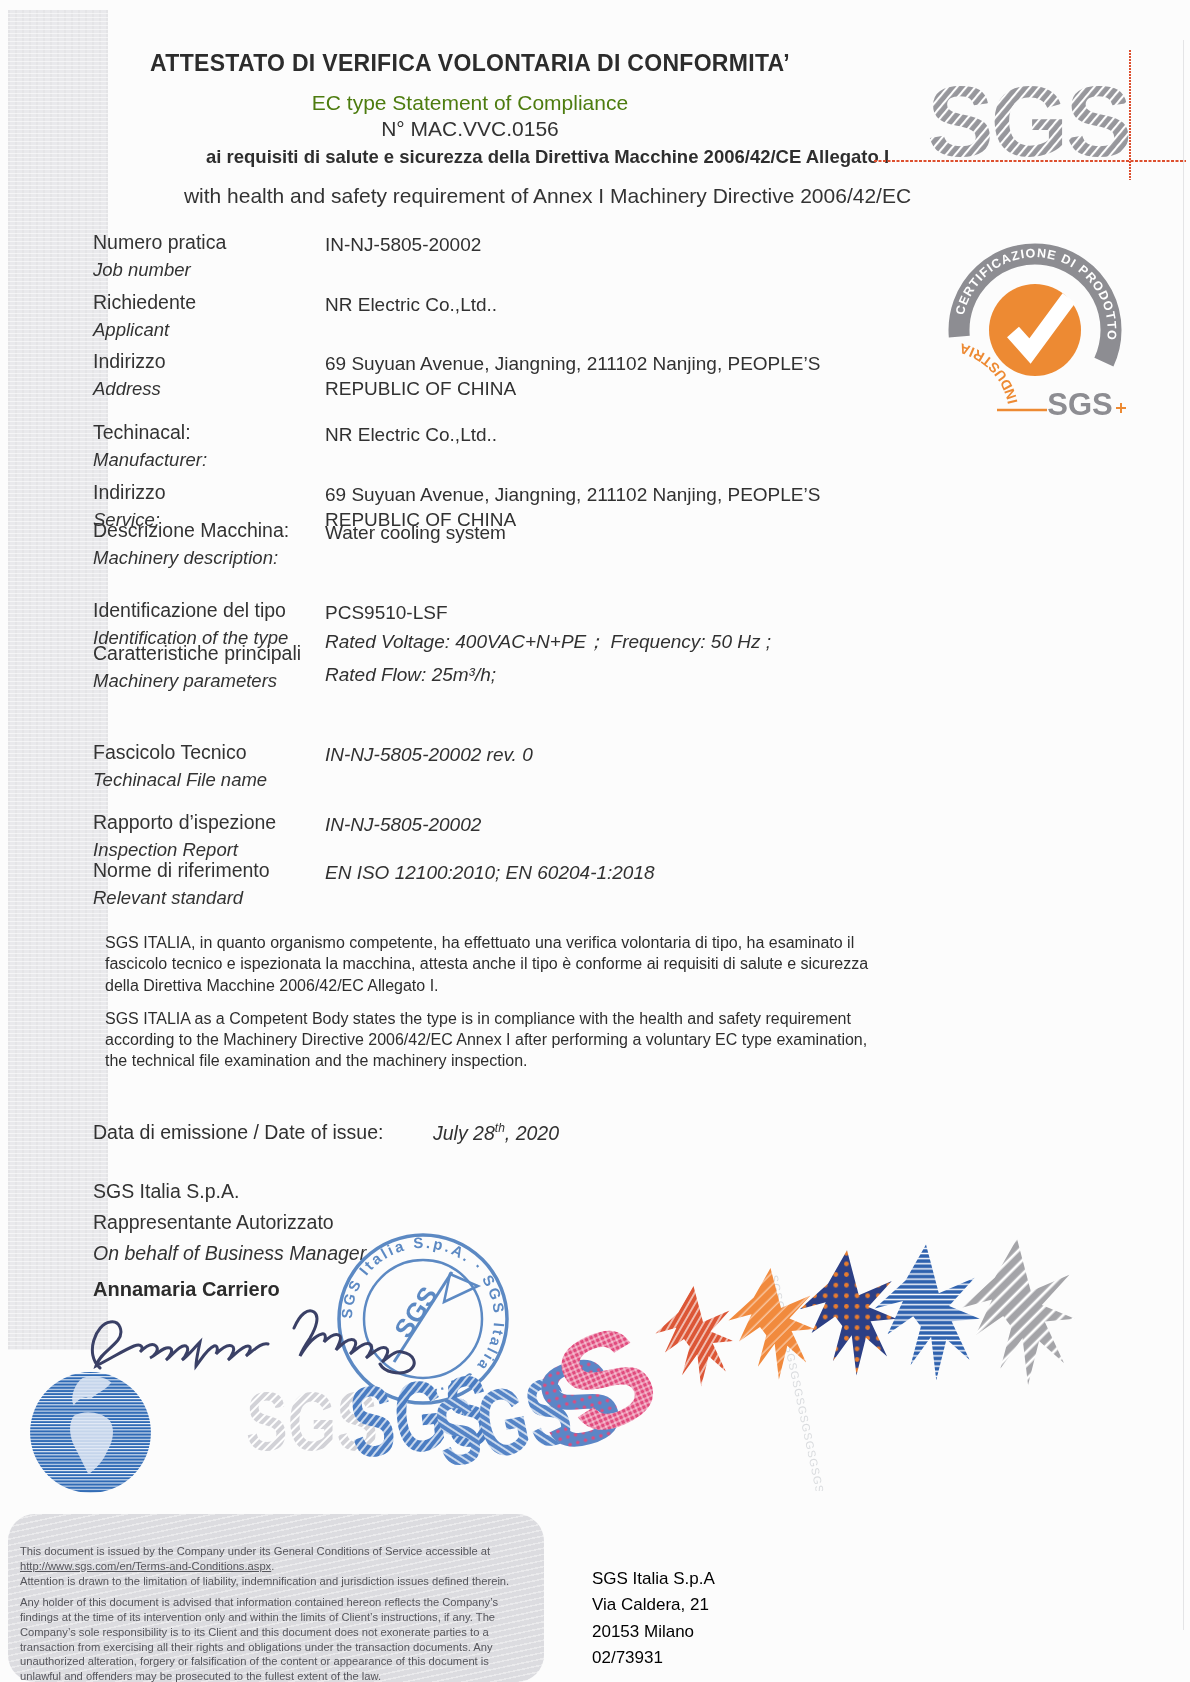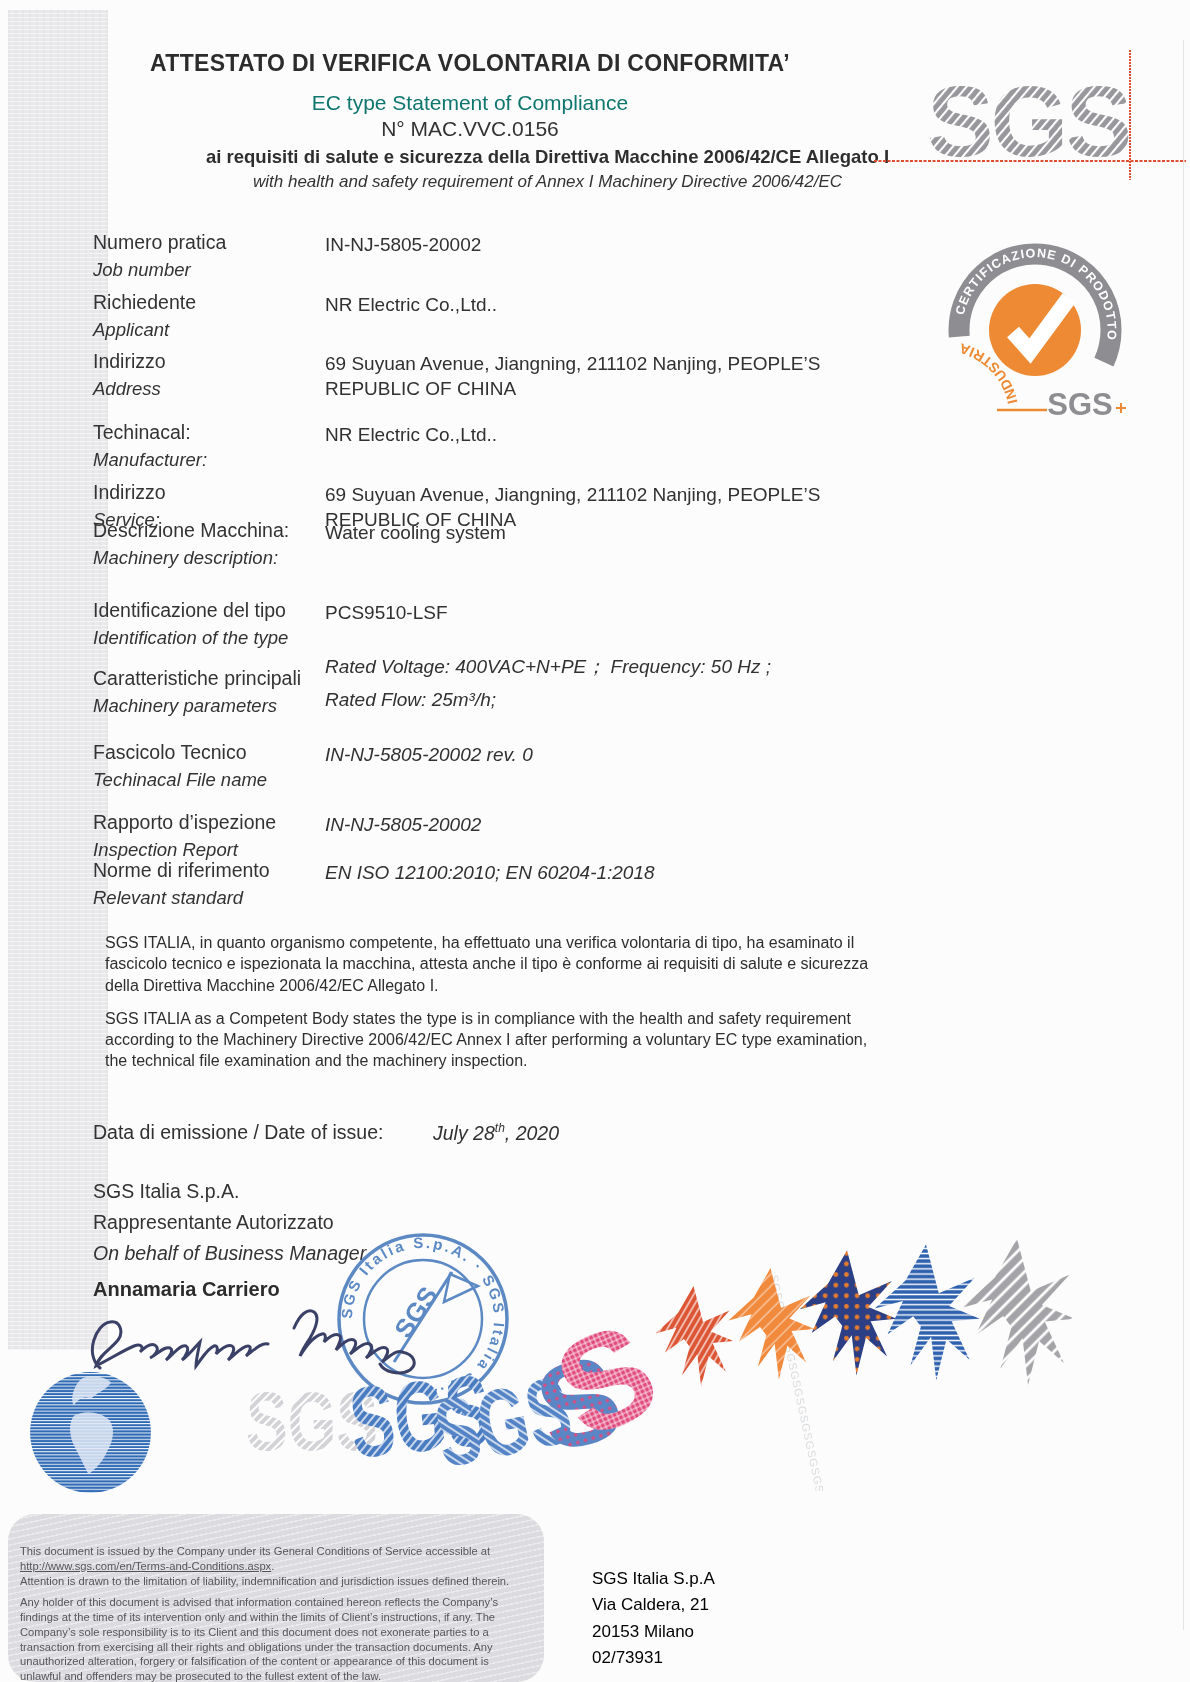--- a/index.html
+++ b/index.html
@@ -8,36 +8,36 @@
   
   .left-strip{position:absolute;left:8px;top:10px;width:100px;height:1340px;
     background-color:#e9e9ec;
     background-image:repeating-linear-gradient(0deg,rgba(255,255,255,.55) 0 1px,transparent 1px 4px),
                      repeating-linear-gradient(90deg,rgba(0,0,0,.025) 0 2px,transparent 2px 7px);}
   .page-edge{position:absolute;right:6px;top:40px;width:1px;height:1590px;background:#e4e4e6;}
 
   
   .header{position:absolute;left:90px;top:50px;width:760px;text-align:center;}
   .title{font-size:23px;font-weight:bold;color:#2c2c2c;letter-spacing:.3px;}
-  .sub1{margin-top:14px;font-size:21px;color:#0f766e;}
+  .sub1{margin-top:14px;font-size:21px;color:#4d7c0f;}
   .sub2{margin-top:2px;font-size:21px;color:#333;}
   .req{position:absolute;left:55px;top:146px;width:985px;text-align:center;}
   .req-it{font-size:18.5px;font-weight:bold;color:#2e2e2e;}
-  .req-en{font-size:17px;font-style:italic;margin-top:4px;color:#333;}
+  .req-en{font-size:21px;margin-top:16px;color:#333;}
 
   .logo-svg{position:absolute;left:868px;top:50px;}
   .badge-svg{position:absolute;left:935px;top:238px;}
 
   
   .fr{position:absolute;left:93px;width:800px;}
   .fr .it{font-size:19.5px;color:#333;}
   .fr .en{font-size:18.5px;font-style:italic;margin-top:5px;color:#333;}
   .fr .val{position:absolute;left:232px;top:1px;width:505px;font-size:19px;color:#313131;line-height:1.32;}
   .r0{top:231px}.r1{top:291px}.r2{top:350px}.r3{top:421px}.r4{top:481px}
-  .r5{top:519px}.r6{top:599px}.r7{top:653px}.r8{top:741px}.r9{top:811px}.r10{top:859px}
+  .r5{top:519px}.r6{top:599px}.r7{top:628px}.r8{top:741px}.r9{top:811px}.r10{top:859px}
   .r7 .lab{padding-top:14px;}
   .r7 .val{font-style:italic;}
   .r7 .v2{top:34px;}
   .r8 .val,.r9 .val,.r10 .val{font-style:italic;}
 
   .statement{position:absolute;left:93px;top:920px;width:808px;font-size:16px;line-height:1.33;color:#2e2e2e;}
   .statement p{margin:12px;}
 
   .issue{position:absolute;left:93px;top:1121px;width:700px;font-size:19.5px;color:#313131;}
   .issue .val{position:absolute;left:340px;top:0;font-style:italic;}

